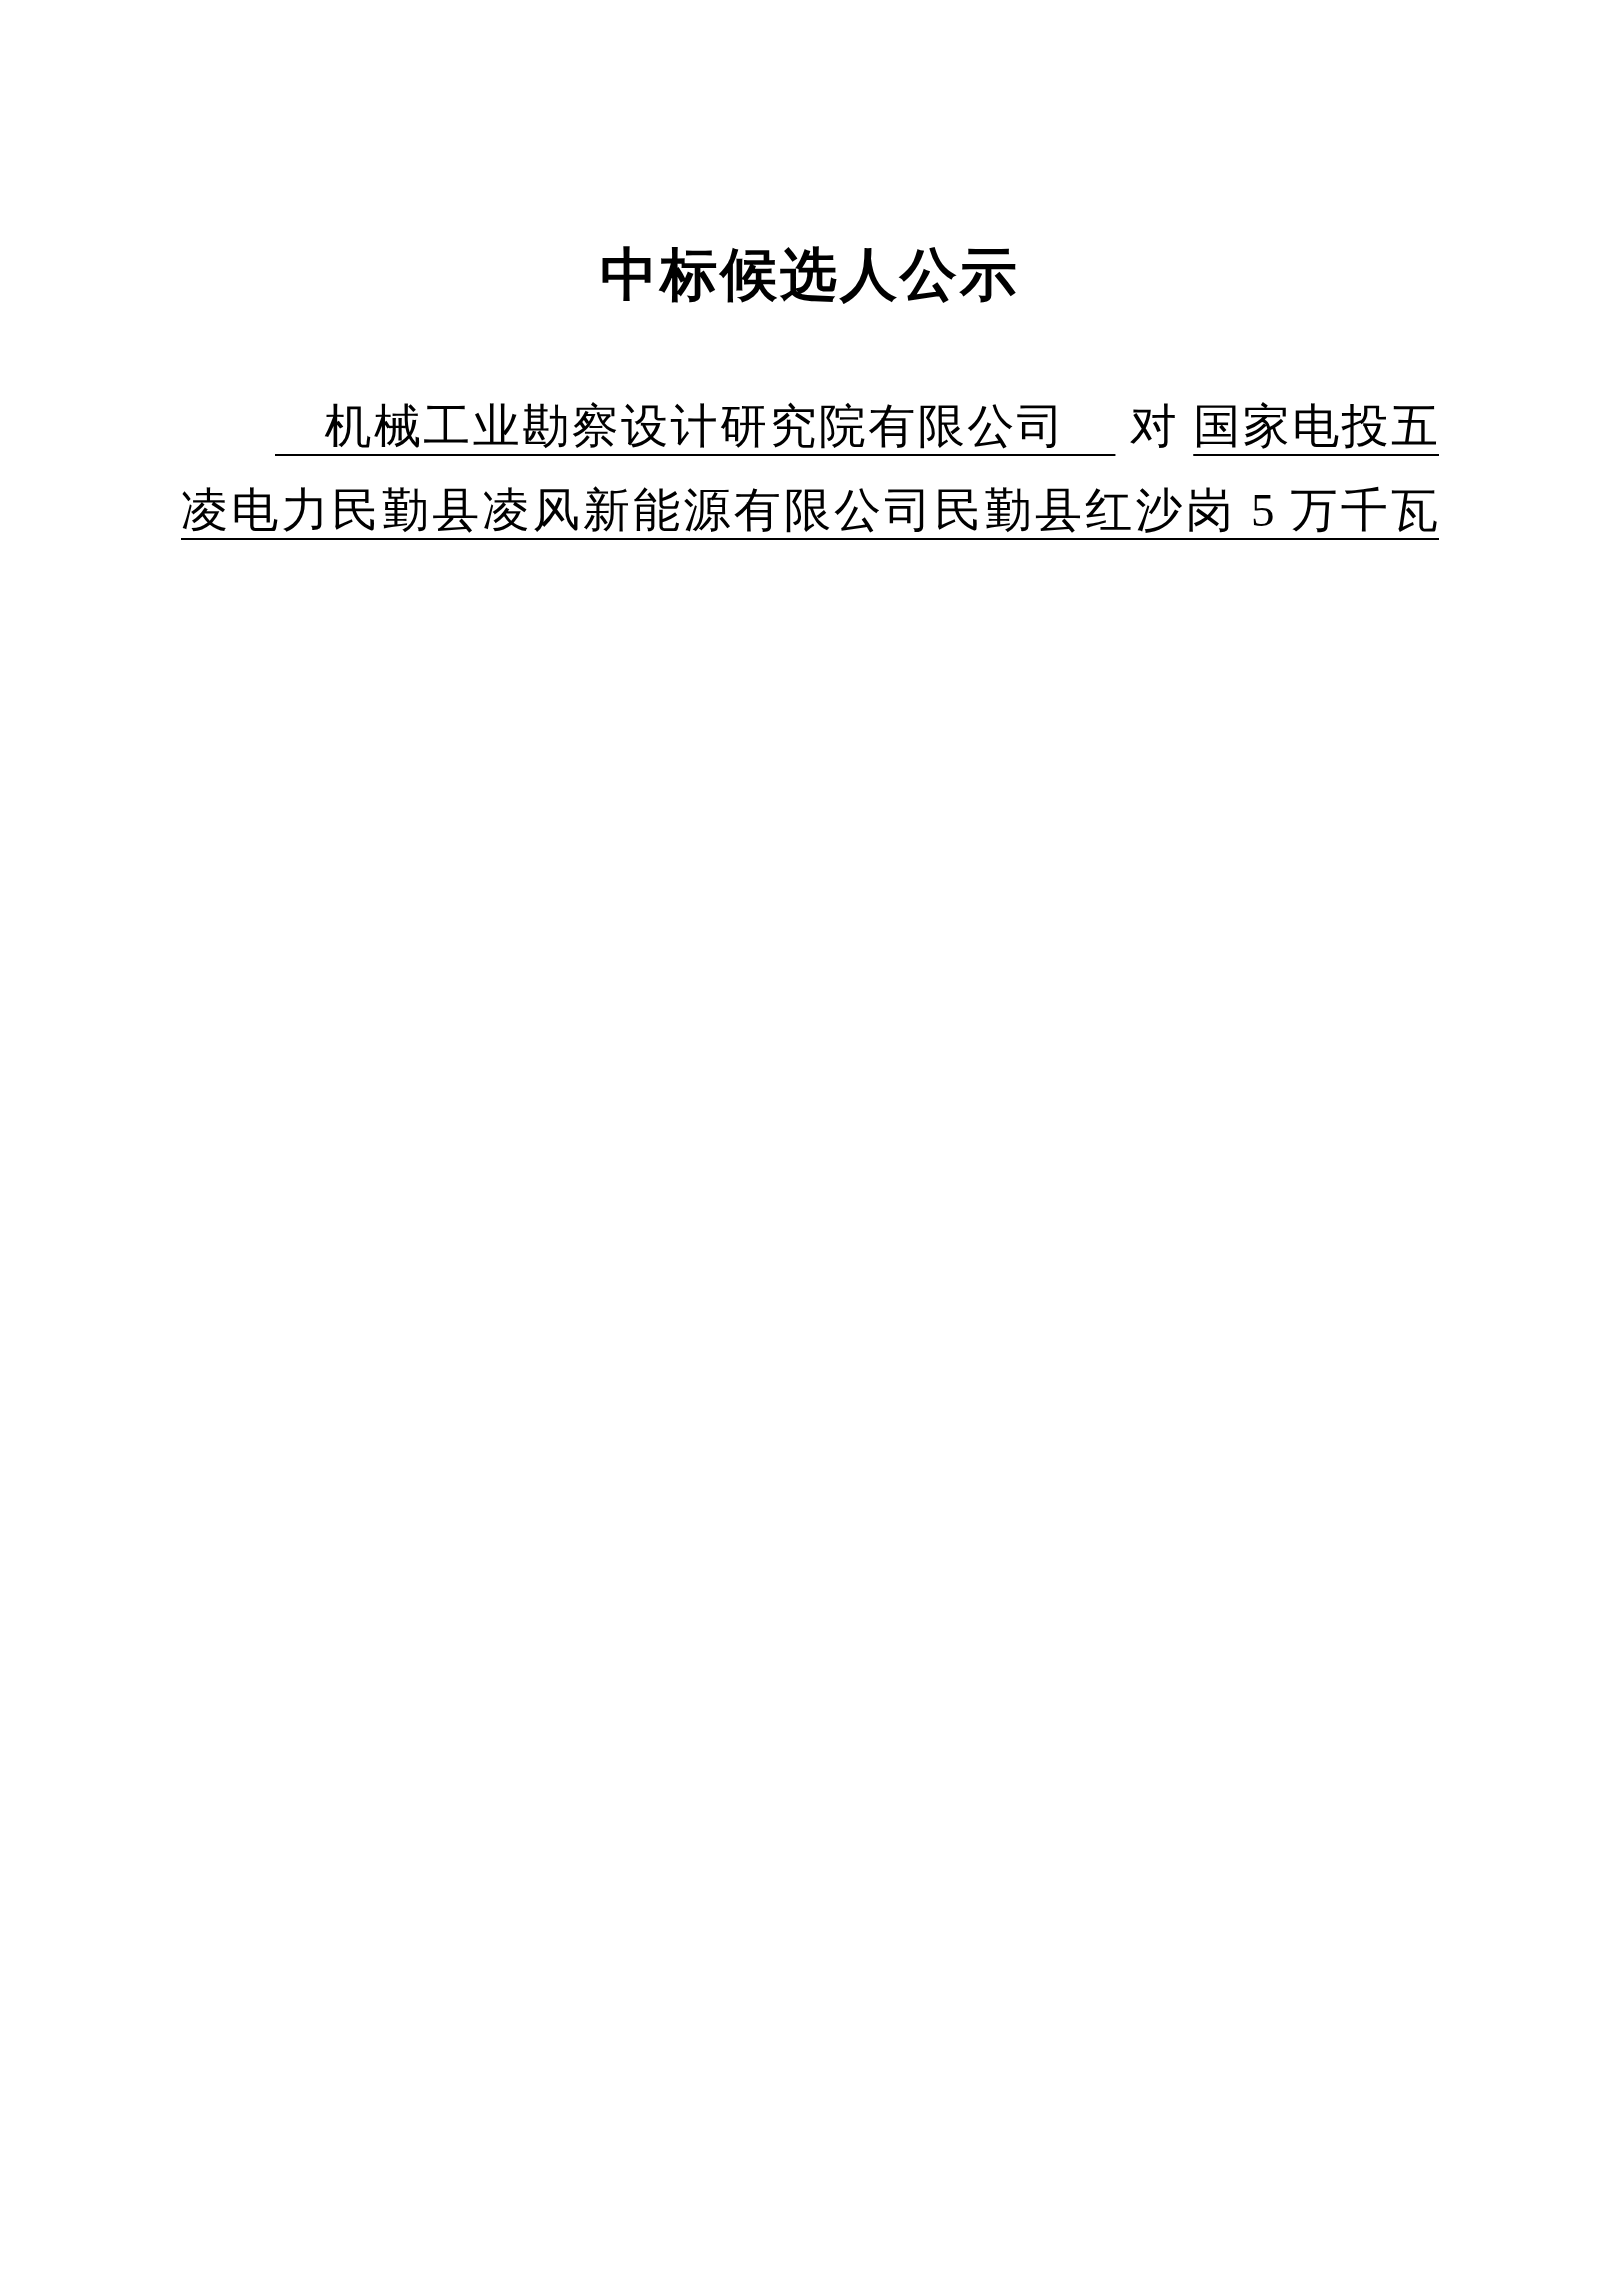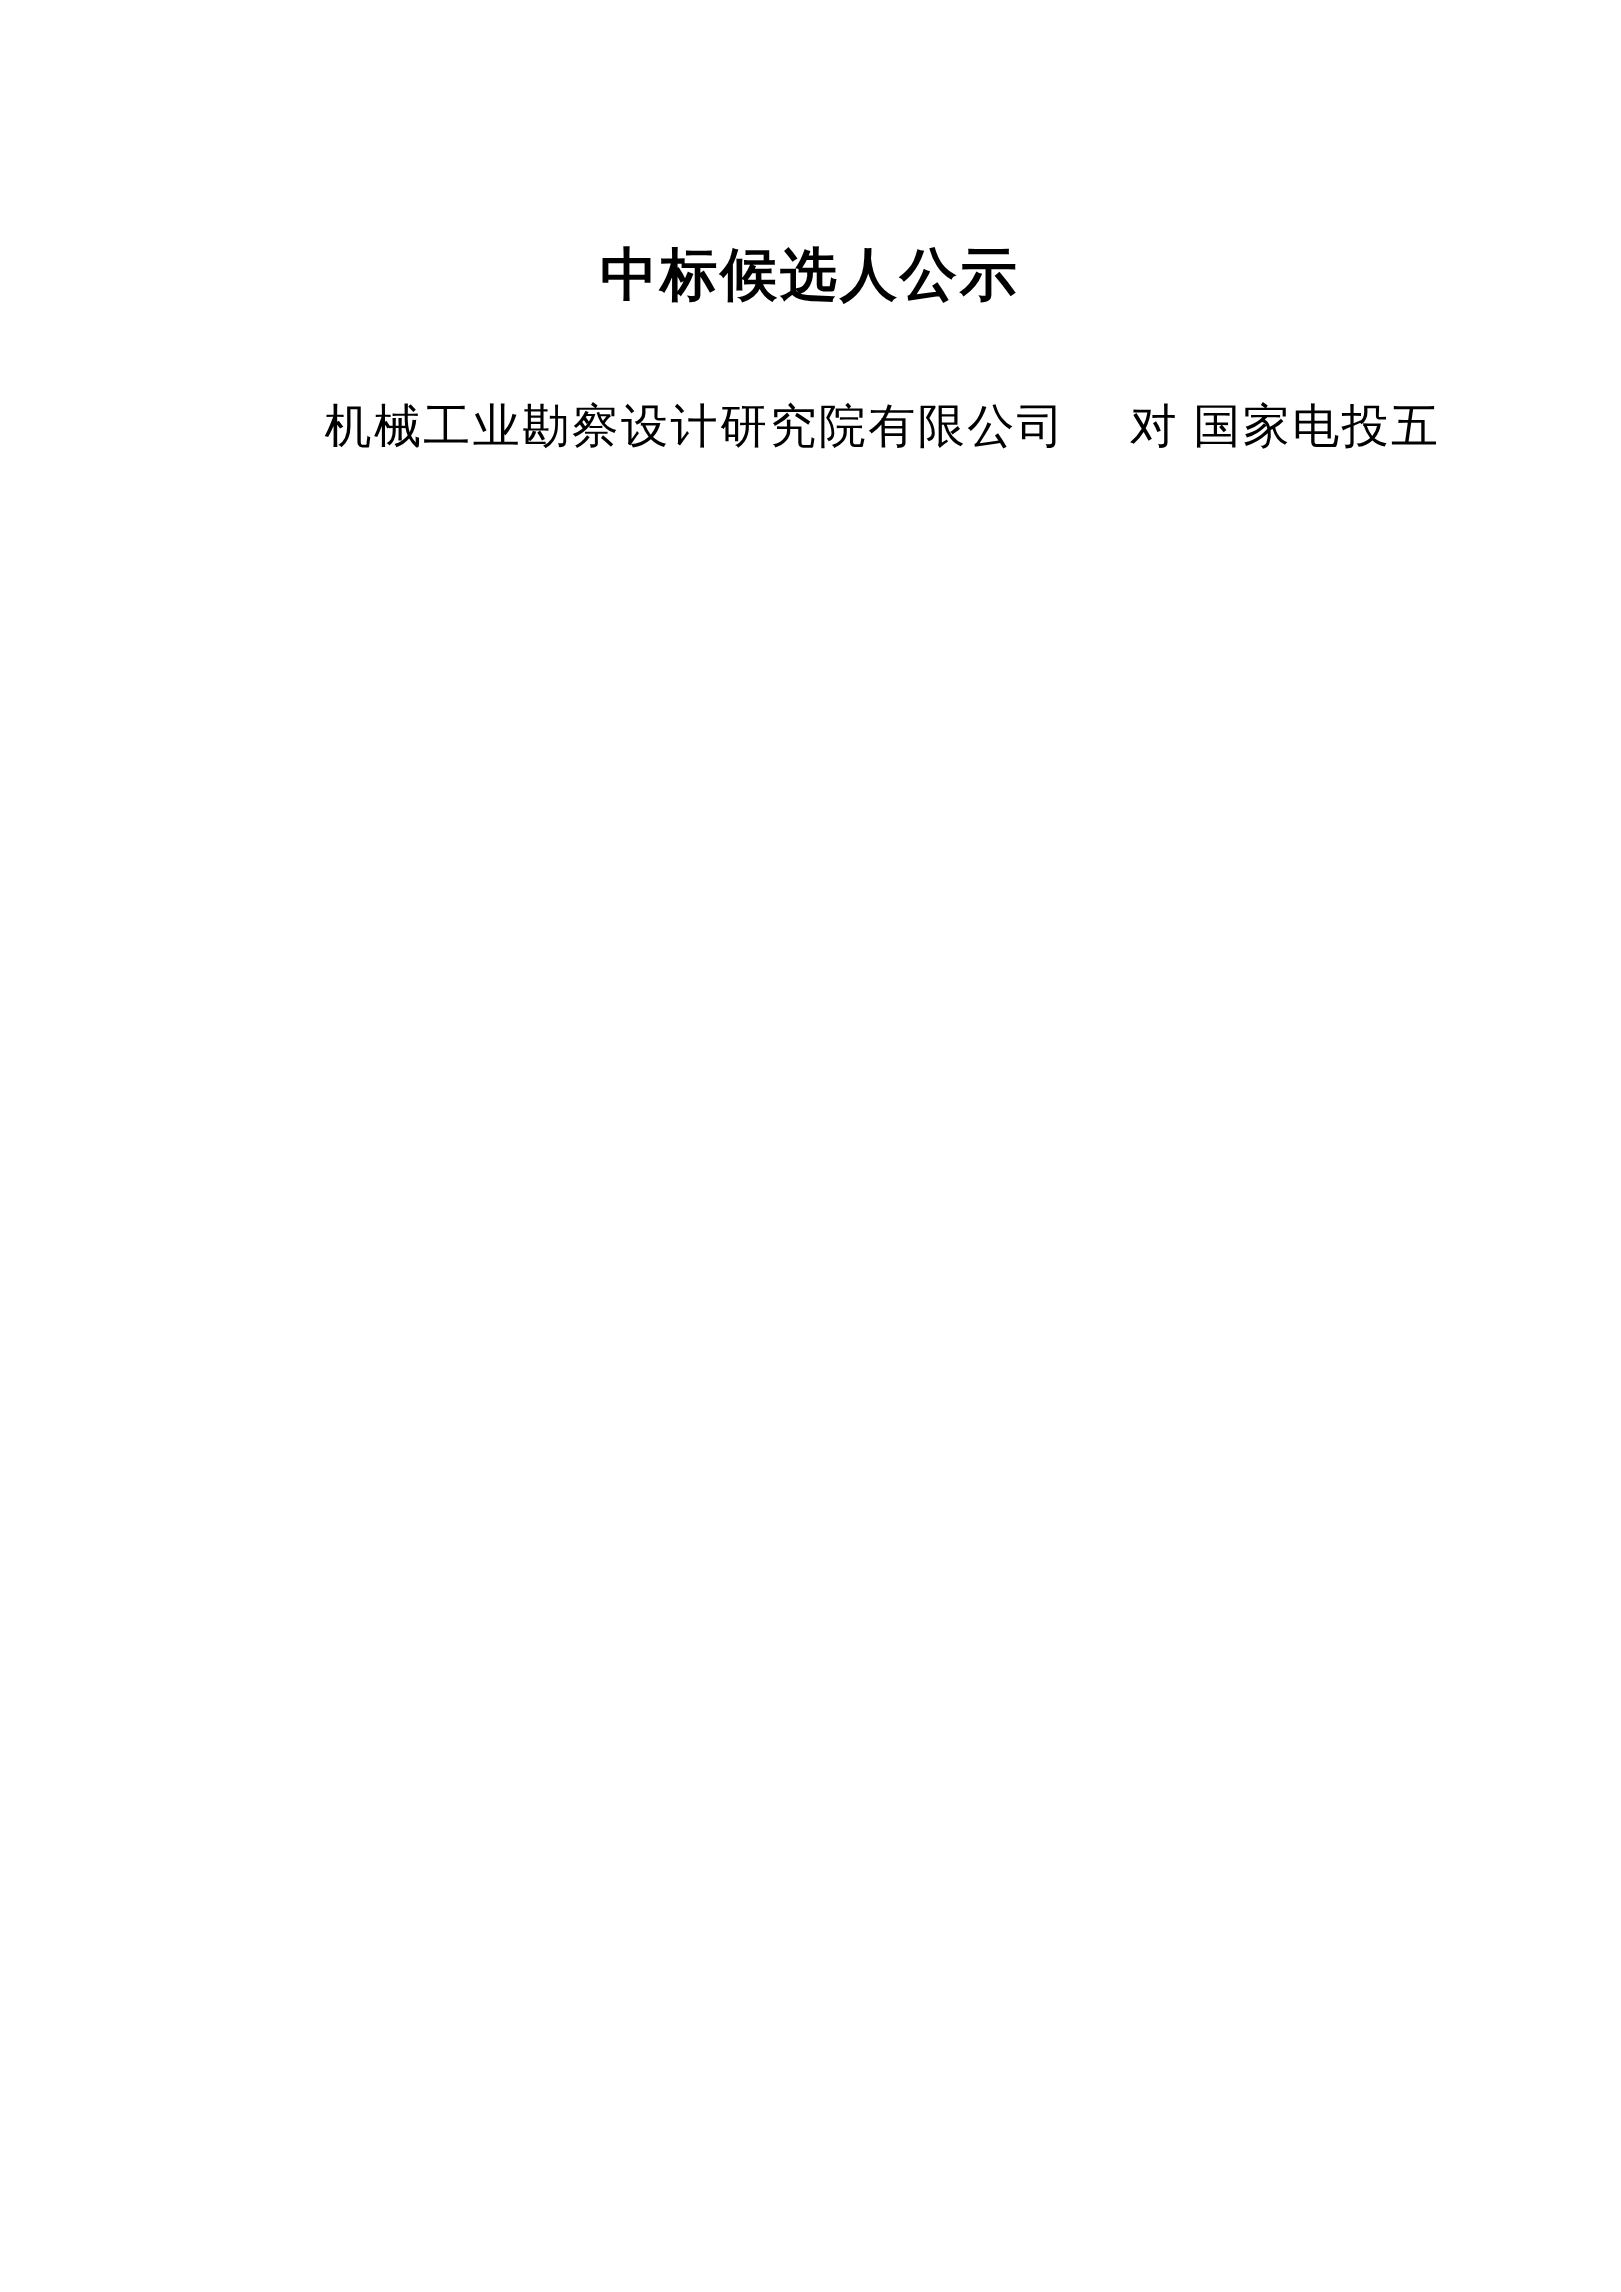--- a/index.html
+++ b/index.html
@@ -33,37 +33,39 @@
     letter-spacing: 1px;
   }
   .just {
     text-align: justify;
     text-align-last: justify;
   }
   .indent {
     text-indent: 94px;
   }
   .u {
+    text-decoration: underline;
     text-decoration-thickness: 2px;
     text-underline-offset: 11.8px;
     margin-top: 14px;
   }
   .gap-before {
     margin-top: 84px;
   }
 </style>
 </head>
 <body>
 
 <div class="page">
 
   <h1 class="title">中标候选人公示</h1>
 
   <div class="line just indent"><span class="u">　机械工业勘察设计研究院有限公司　</span><span> 对 </span><span class="u">国家电投五</span></div>
 
+  <div class="line just"><span class="u">凌电力民勤县凌风新能源有限公司民勤县红沙岗 5 万千瓦</span></div>
 
 
 
 
   <div class="line indent"><span></span><span class="u"></span></div>
 
   <div class="line just indent"><span></span><span class="u"></span></div>
 
   <div class="line"><span class="u"></span></div>
 

